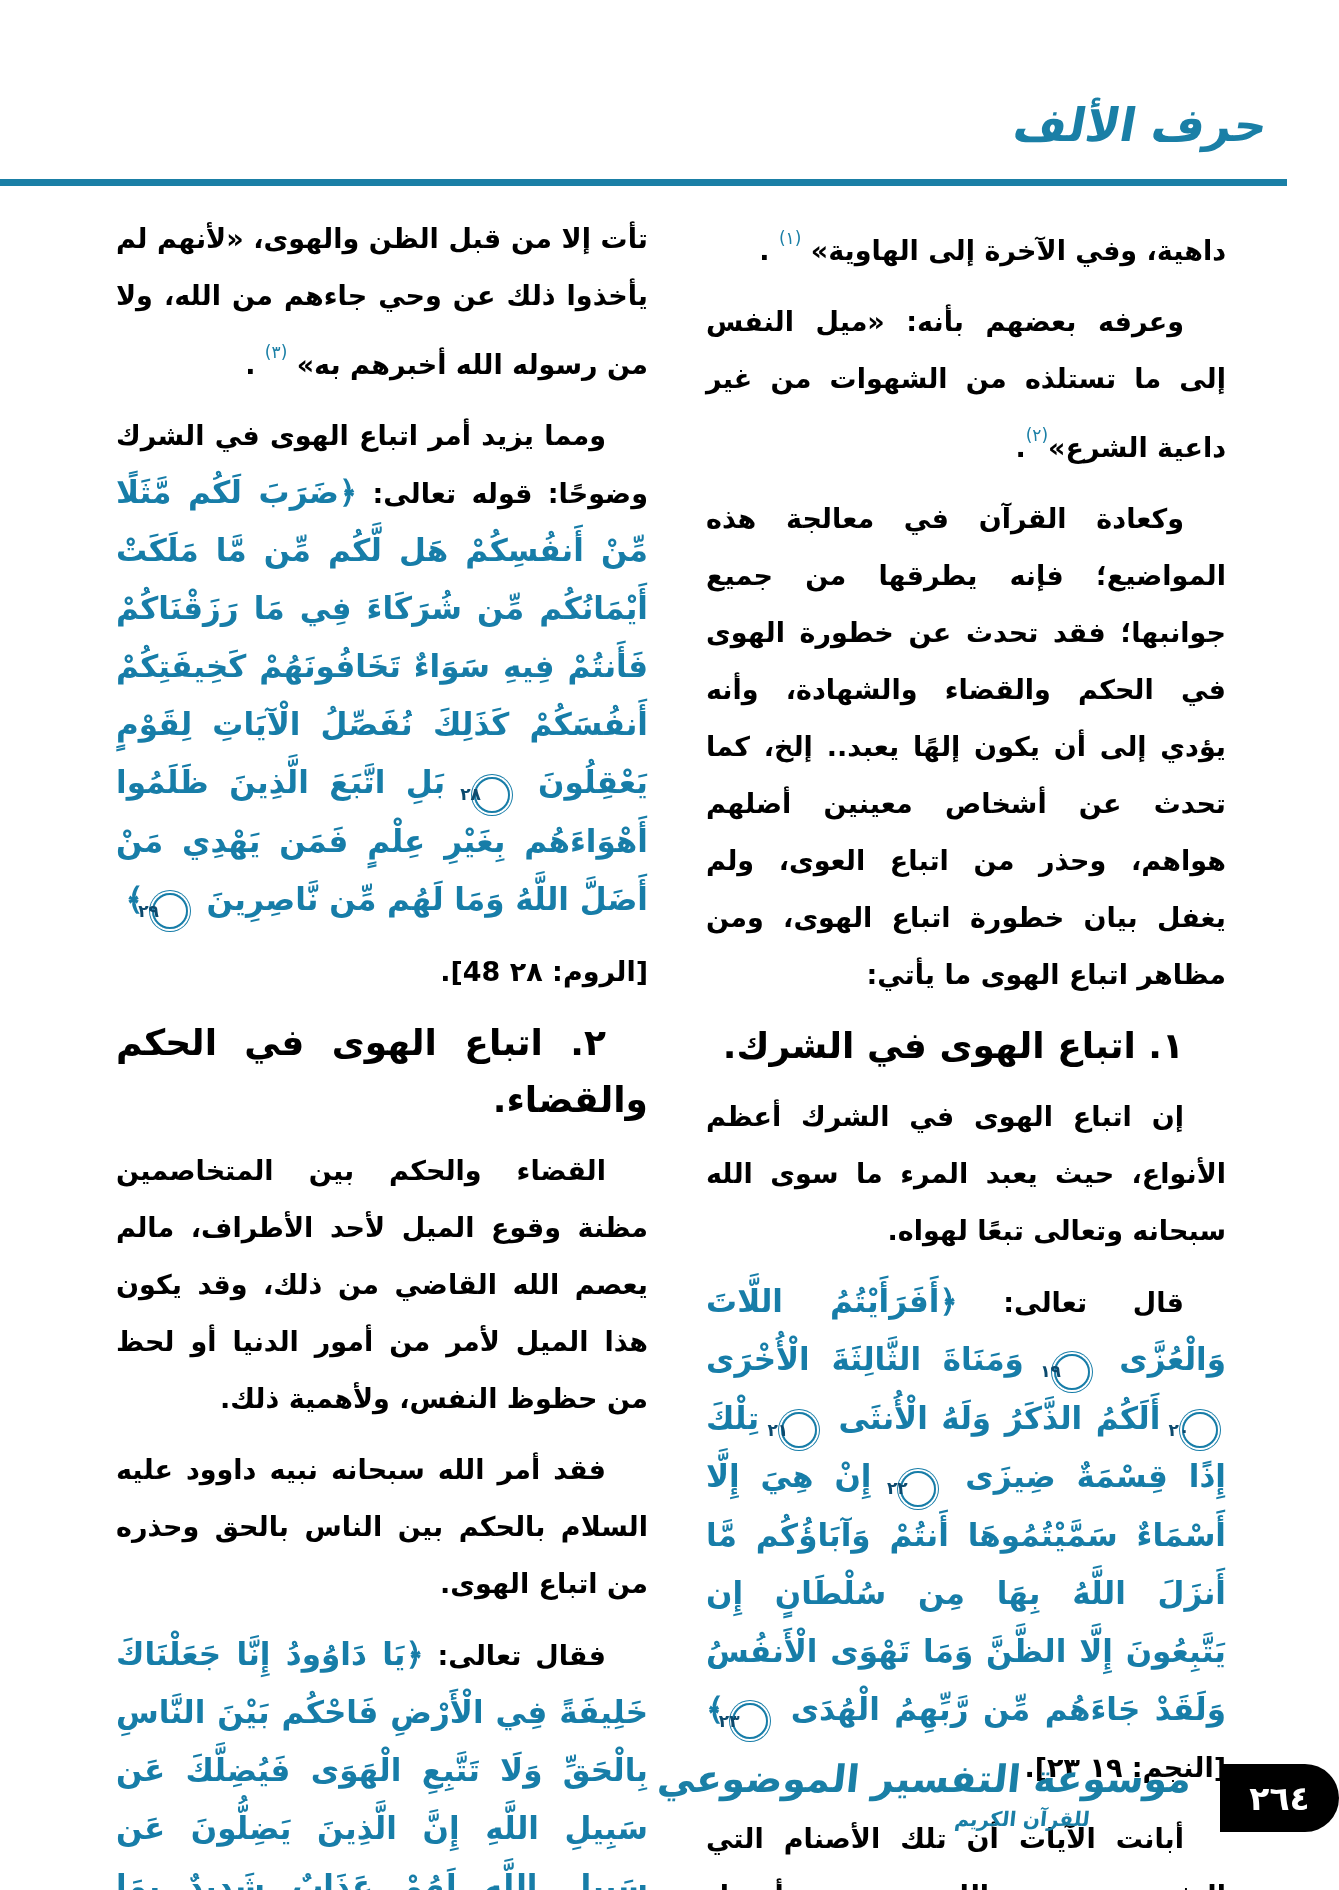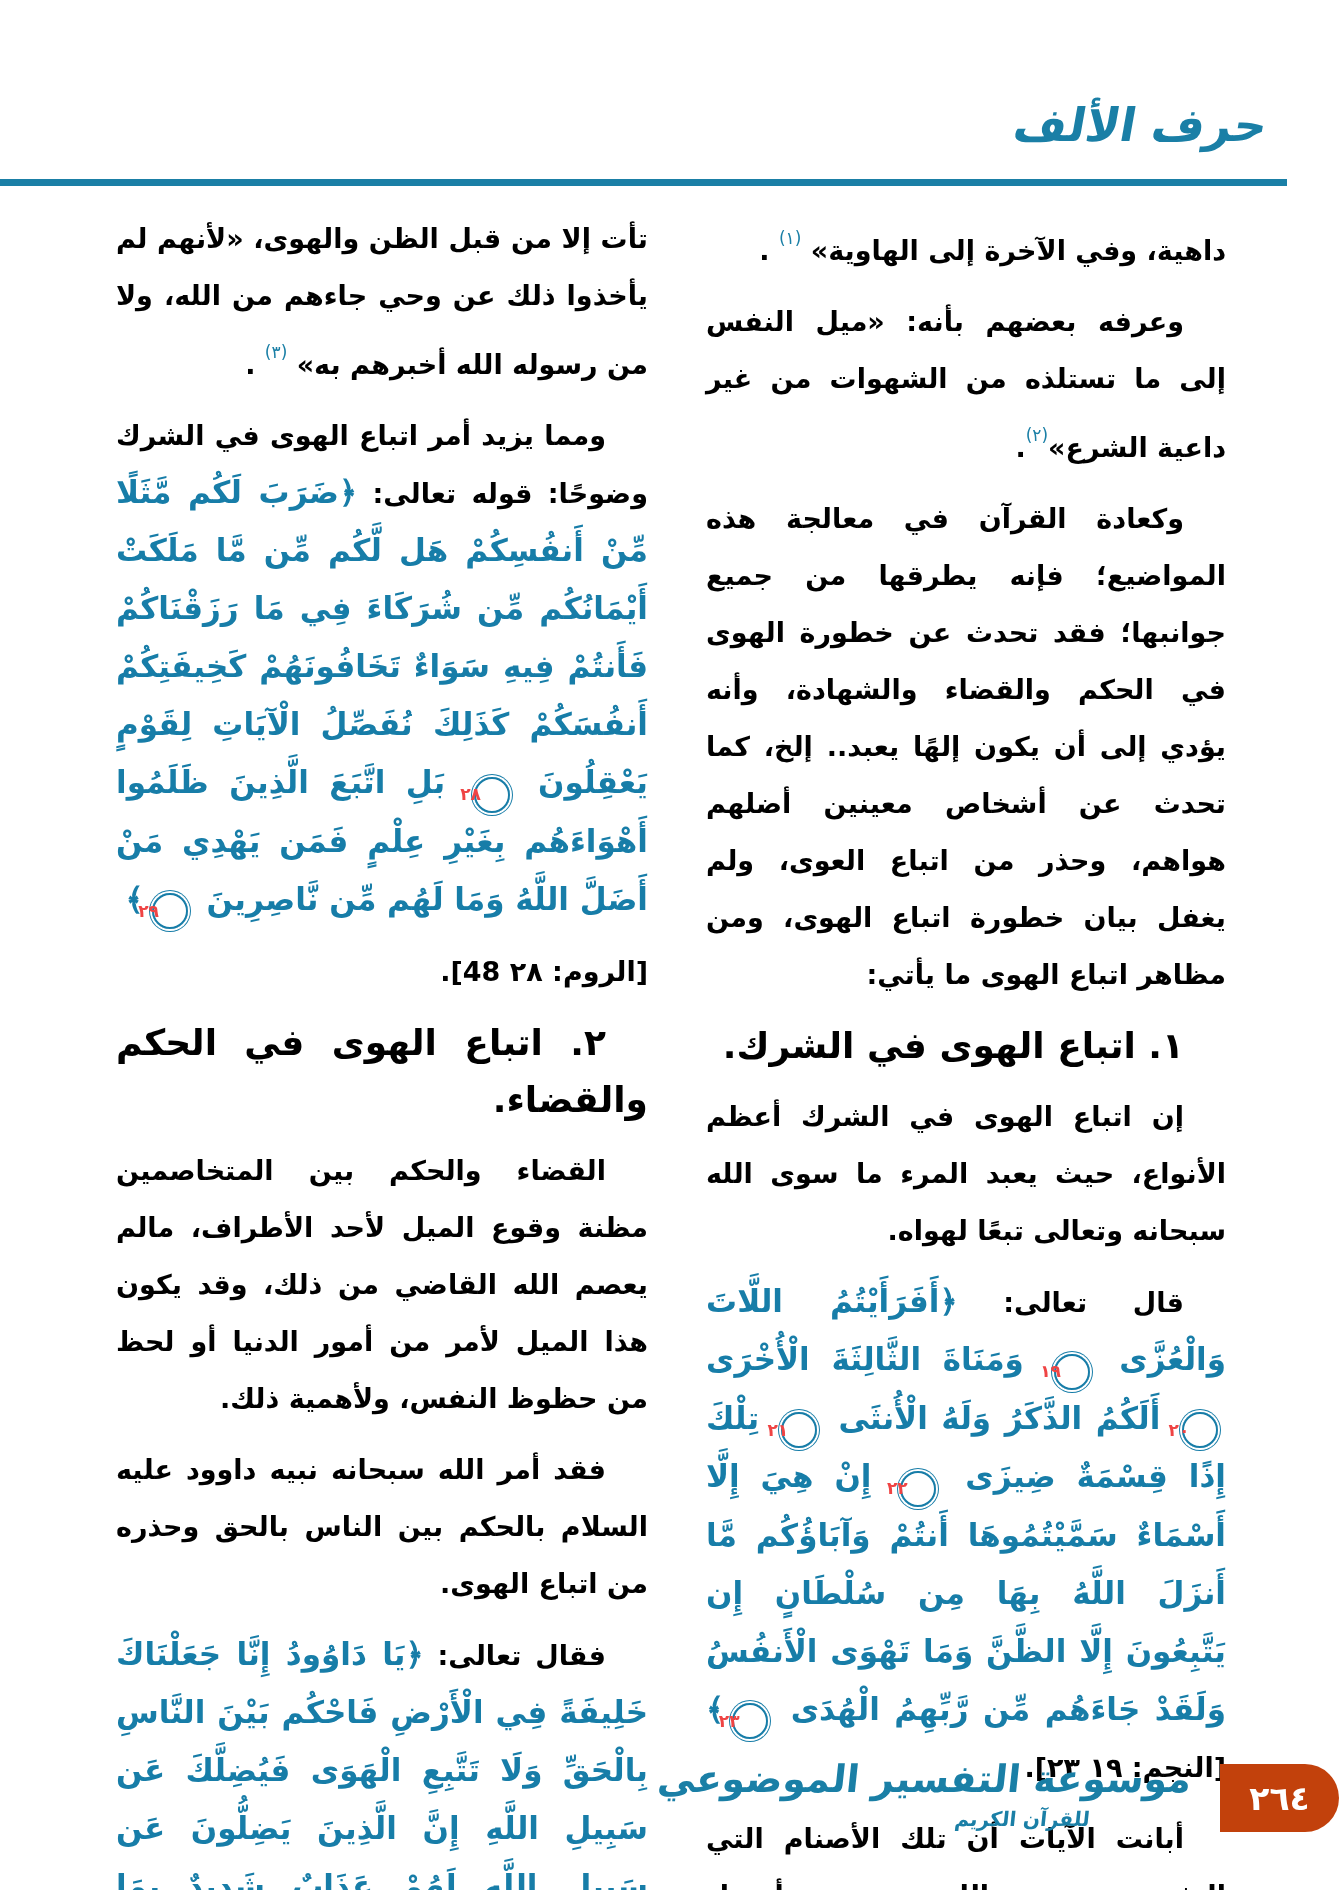--- a/index.html
+++ b/index.html
@@ -48,21 +48,21 @@
   .run-body{color:#000;}
   .run-heading{color:#000;}
   .run-verse{color:#177da8;font-size:31px;}
   .run-ayah{
     display:inline-flex;
     align-items:center;justify-content:center;
     width:32px;height:32px;
     border:2px solid #177da8;
     border-radius:50%;
     box-shadow:0 0 0 2px #ffffff,0 0 0 3px #177da8;
-    color:#ef4444;
+    color:#0c4a6e;
     font-size:17px;font-weight:700;
     margin:0 8px;
     vertical-align:-7px;
     line-height:1;
   }
   .run-fnref{
     color:#1a7fa6;
     font-size:17px;
     font-weight:400;
     vertical-align:16px;
@@ -101,21 +101,21 @@
   }
   .logo-line2{
     font-size:20px;
     font-weight:700;
     line-height:26px;
   }
   .page-badge{
     position:absolute;
     top:1764px;right:0;
     width:119px;height:68px;
-    background:#c2410c;
+    background:#000000;
     border-radius:0 34px 34px 0; 
     display:flex;align-items:center;justify-content:center;
     color:#ffffff;
     font-size:33px;font-weight:700;
   }
 </style>
 </head>
 <body>
 
 <div class="page">

